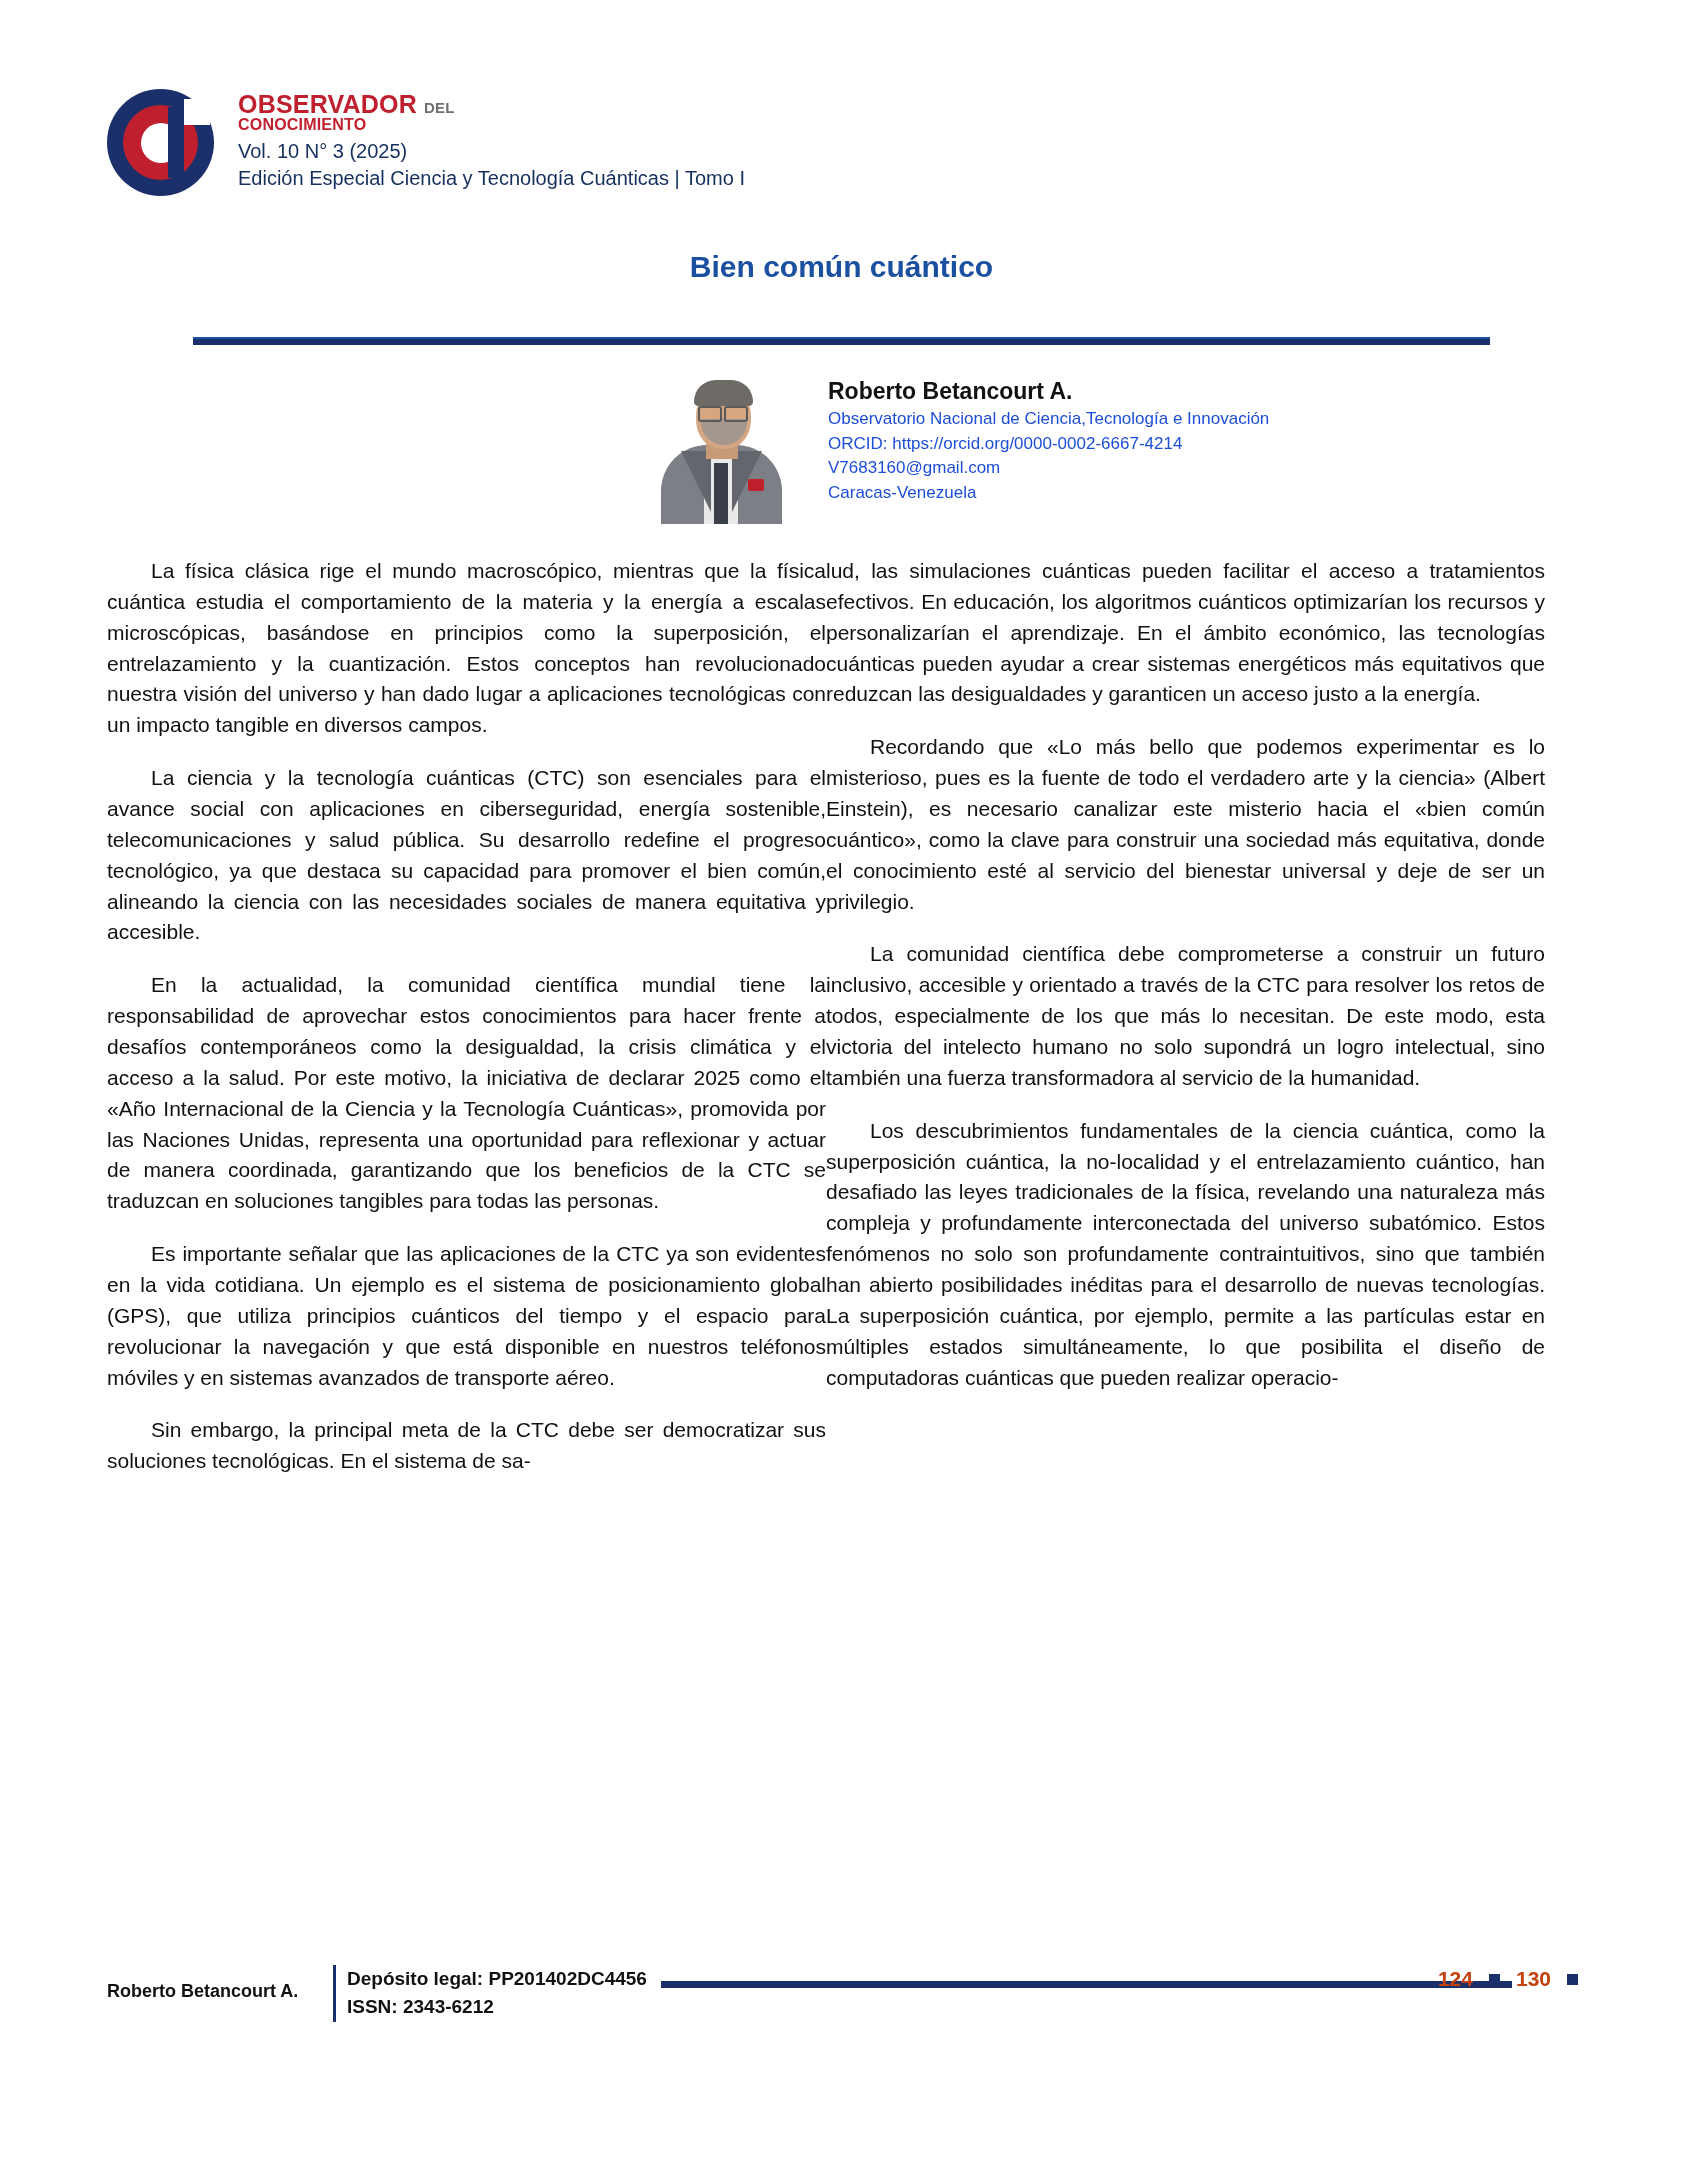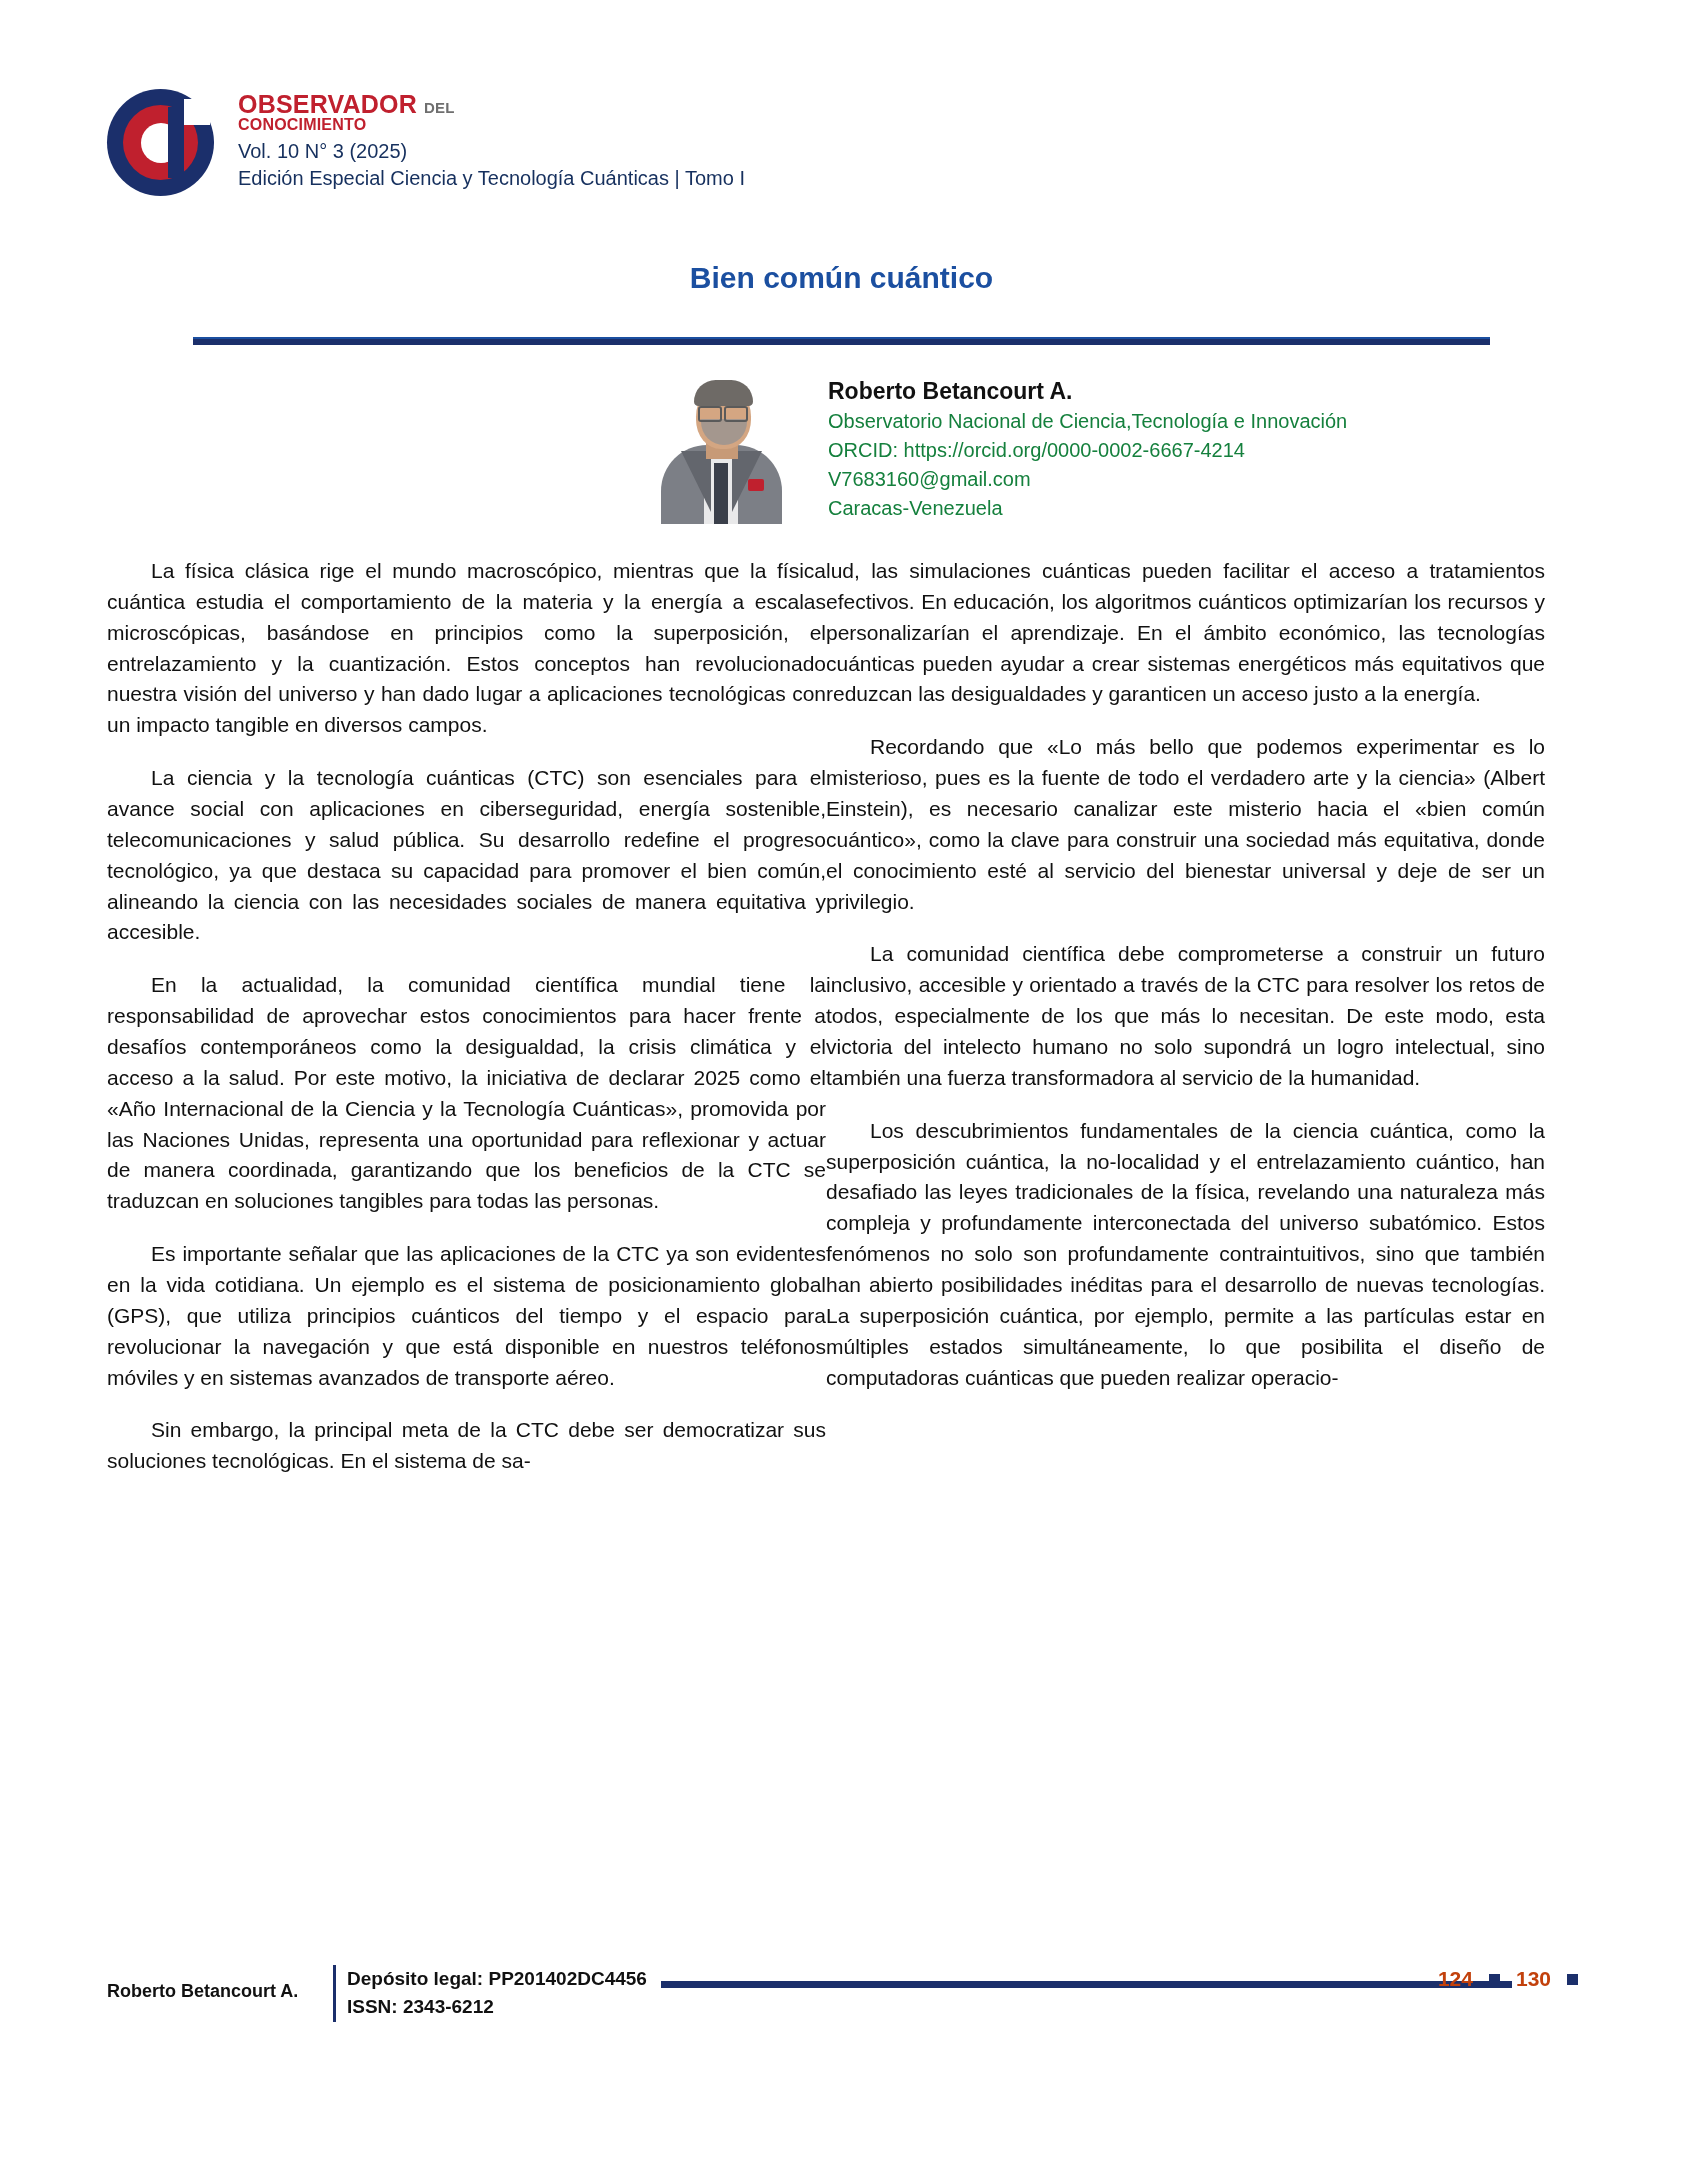--- a/index.html
+++ b/index.html
@@ -103,21 +103,21 @@
   .mh-line4 {
     font-size: 20px;
     color: #16305e;
     margin-top: 3px;
     line-height: 1.2;
   }
 
   
   .title-block {
     position: absolute;
-    top: 260px;
+    top: 249px;
     left: 193px;
     width: 1297px;
     text-align: center;
   }
   .art-title {
     font-size: 30px;
     font-weight: bold;
     color: #1b4fa0;
     line-height: 1.2;
   }
@@ -231,22 +231,22 @@
     margin-left: 38px;
     padding-top: 8px;
   }
   .author-name {
     font-size: 23px;
     font-weight: bold;
     color: #111111;
     line-height: 1.35;
   }
   .author-line {
-    font-size: 20px;
-    color: #15803d;
+    font-size: 17px;
+    color: #1d4ed8;
     line-height: 1.45;
   }
 
   
   .columns {
     position: absolute;
     top: 556px;
     left: 107px;
     width: 1471px;
     height: 1376px;

